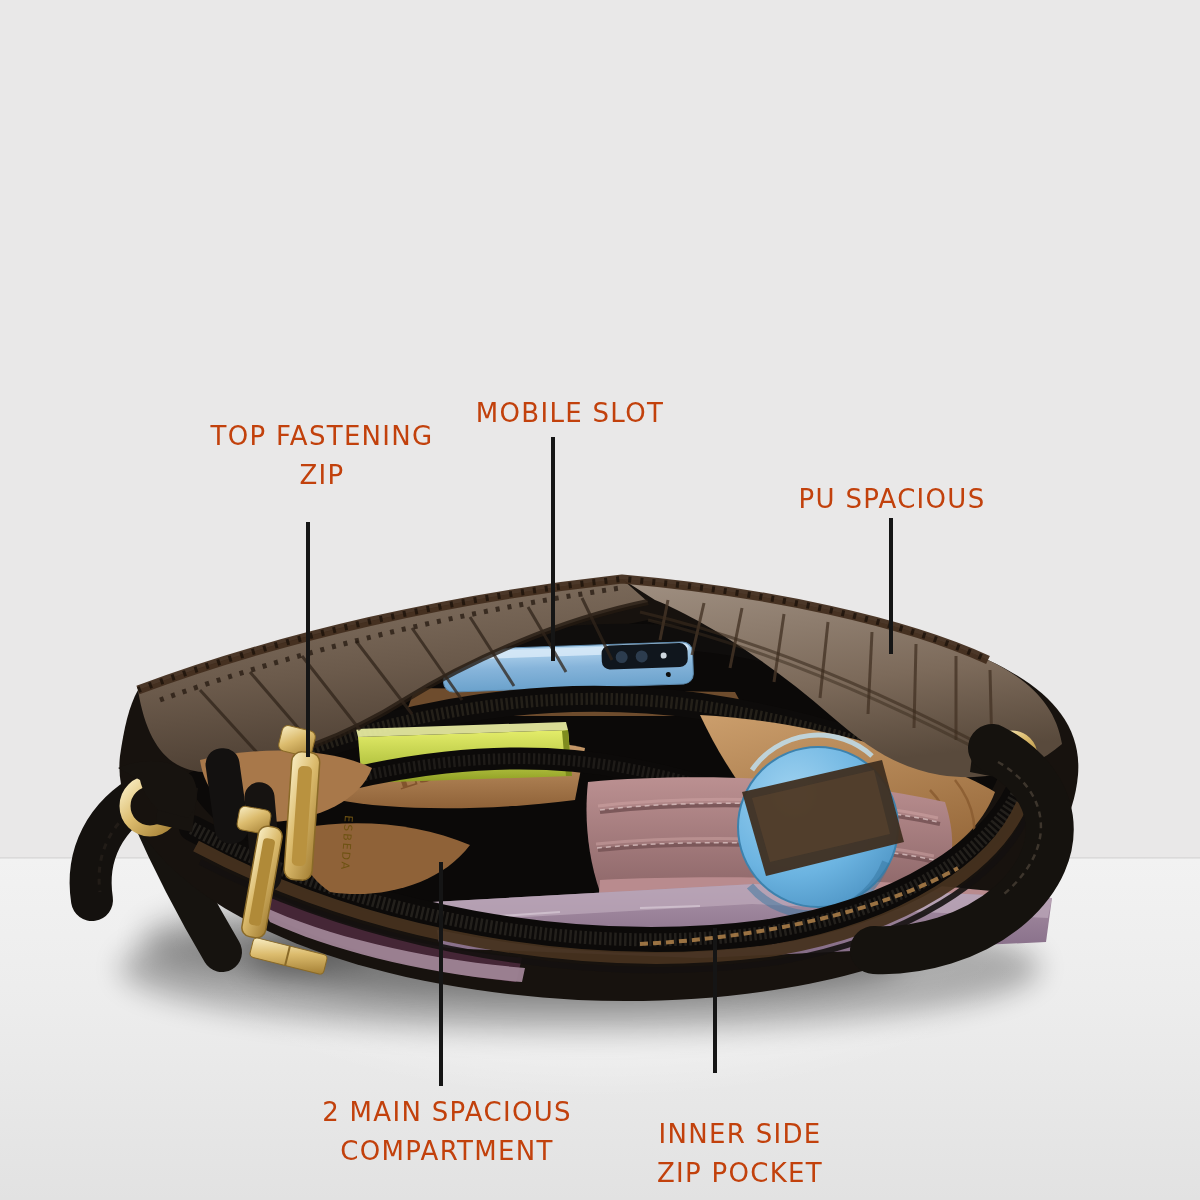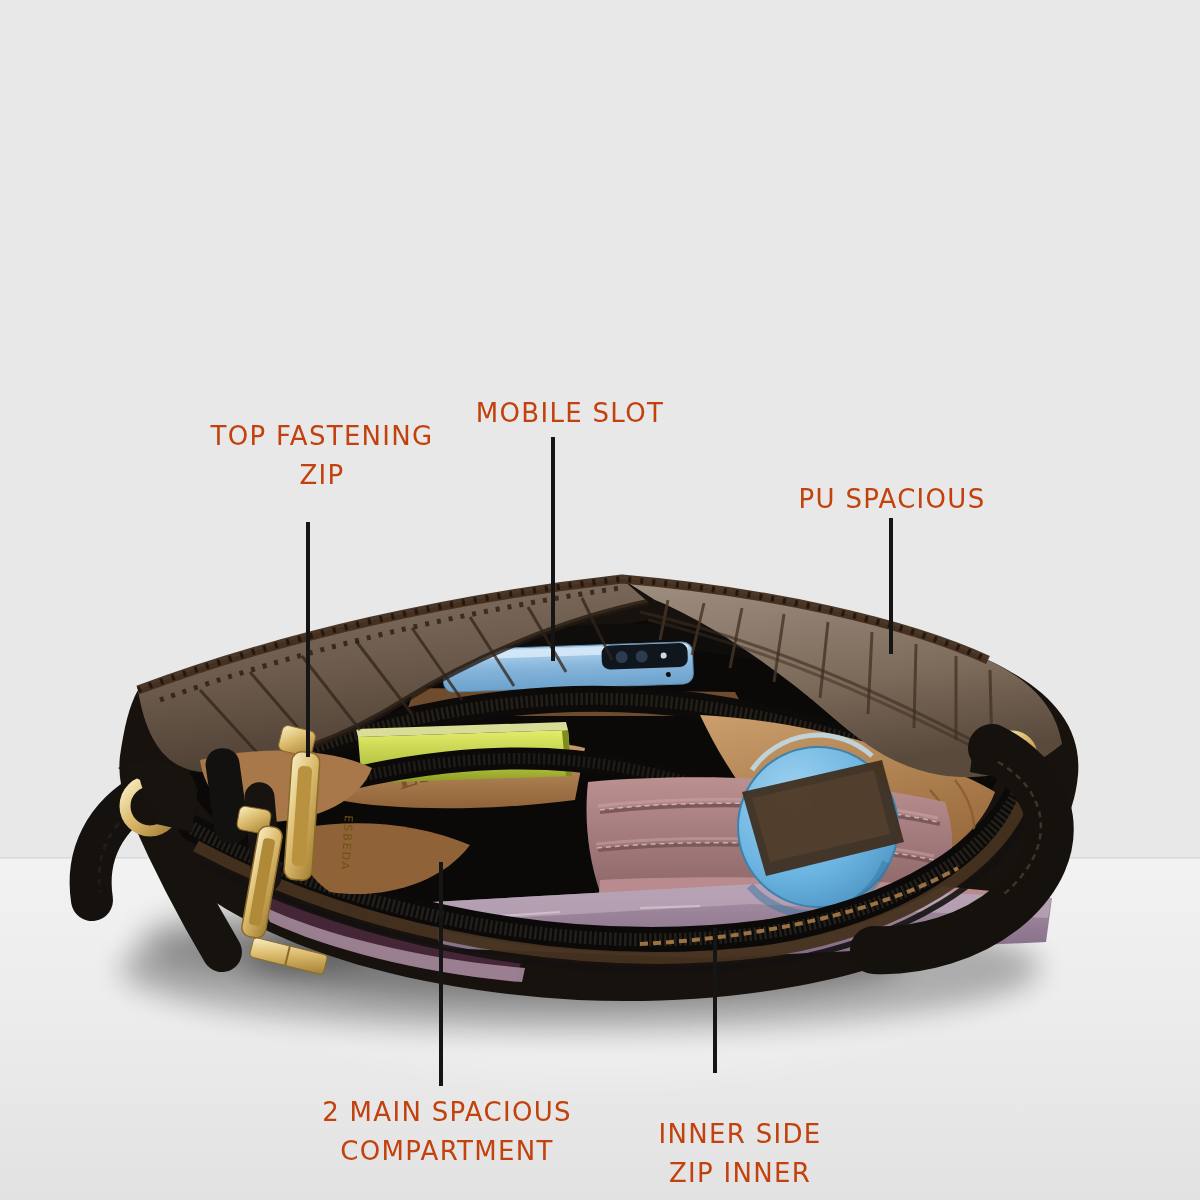--- a/index.html
+++ b/index.html
@@ -295,16 +295,16 @@
     <span>PU SPACIOUS</span>
   </div>
 
   <div class="callout" style="left:447px;top:1093px;">
     <div>2 MAIN SPACIOUS</div>
     <div>COMPARTMENT</div>
   </div>
 
   <div class="callout" style="left:740px;top:1073px;margin-top:42px;">
     <div>INNER SIDE</div>
-    <div>ZIP INNER</div>
+    <div>ZIP POCKET</div>
   </div>
 
 </div>
 
 </body></html>

